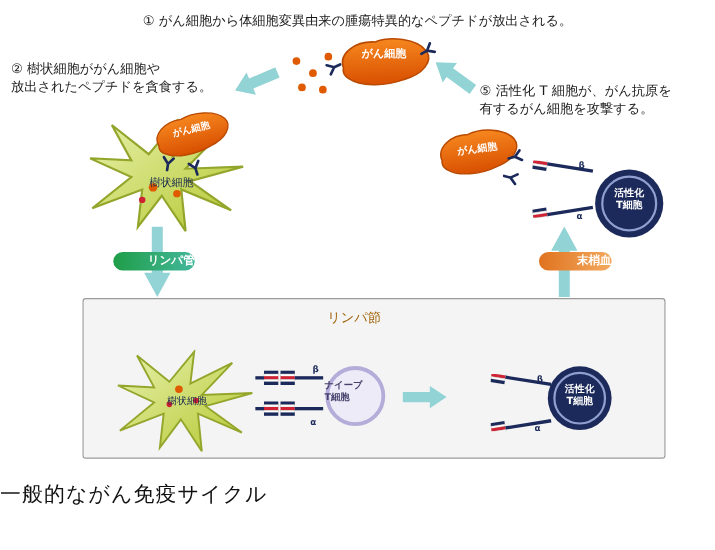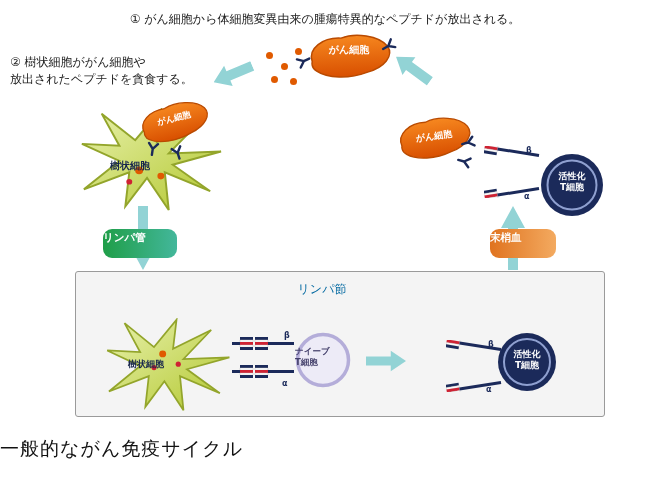--- a/index.html
+++ b/index.html
@@ -7,26 +7,26 @@
   body{width:650px;height:500px;overflow:hidden}
   .canvas{position:relative;width:650px;height:500px;background:#fff;
           font-family:"DejaVu Sans","Liberation Sans",sans-serif;color:#1c1c1c}
   .abs{position:absolute}
   .txt{position:absolute;font-size:12px;line-height:1.45;color:#1c1c1c;white-space:pre-line}
   .step1{left:0;right:0;top:11px;text-align:center}
   .step2{left:10px;top:54px}
   .step5{left:436px;top:74px}
   .step3{left:88px;top:280px}
   .step4{left:402px;top:280px}
-  .lymphnode{position:absolute;left:282px;top:281px;width:80px;text-align:center;font-size:12px;color:#0369a1}
+  .lymphnode{position:absolute;left:282px;top:281px;width:80px;text-align:center;font-size:12px;color:#a16207}
   .cell-label{position:absolute;text-align:center;font-weight:bold;color:#fff;white-space:pre-line;line-height:1.25}
-  .dc-label{position:absolute;text-align:left;font-weight:bold;color:#16254c}
+  .dc-label{position:absolute;text-align:right;font-weight:normal;color:#16254c}
   .naive-label{position:absolute;text-align:left;font-weight:600;color:#44406b;white-space:pre-line;line-height:1.3}
-  .bar{position:absolute;height:29px;border-radius:9px;color:#fff;font-size:10.5px;font-weight:bold;
-       text-align:left;line-height:17px}
+  .bar{position:absolute;height:17px;border-radius:9px;color:#fff;font-size:10.5px;font-weight:bold;
+       text-align:right;line-height:17px}
   .bar-lymph{left:103px;top:229px;width:74px;background:linear-gradient(90deg,var(--lymph-vessel-bar,#1f9e48),#43b79b)}
   .bar-blood{left:490px;top:229px;width:66px;background:linear-gradient(90deg,var(--peripheral-blood-bar,#e0731f),#f3aa60)}
   .box{position:absolute;left:75px;top:271px;width:530px;height:146px;background:var(--box-background,#f4f4f4);
        border:1px solid #9a9a9a;border-radius:3px}
   .pep{position:absolute;width:7px;height:7px;border-radius:50%;background:var(--cancer-cell,#e05a00)}
   .title{position:absolute;left:0;right:0;top:436px;font-size:19px;color:#111;letter-spacing:1px}
   .greek{position:absolute;font-size:8px;font-weight:bold;color:var(--activated-t-cell,#1b2a5a)}
   .s-navy{fill:var(--activated-t-cell,#1b2a5a)}
   .s-wht{fill:#fff;stroke:#bbb;stroke-width:0.4}
   .s-red{fill:#cf2233}
@@ -64,20 +64,22 @@
       </g>
       <path id="yShape" d="M0,8 L0,2 M0,2 L-4.5,-3.5 M0,2 L4.5,-3.5" stroke-linecap="round"></path>
       <polygon id="blockArrow" points="0,8 26,8 26,2 42,13 26,24 26,18 0,18"></polygon>
       <polygon id="downArrow" points="7,0 17,0 17,42 24,42 12,64 0,42 7,42"></polygon>
     </defs>
   </svg>
 
   <div class="txt step2">② 樹状細胞ががん細胞や
 放出されたペプチドを貪食する。</div>
   <div class="txt step1">① がん細胞から体細胞変異由来の腫瘍特異的なペプチドが放出される。</div>
+  <div class="txt step5">⑤ 活性化 T 細胞が、がん抗原を
+有するがん細胞を攻撃する。</div>
 
   <svg class="abs arrow" style="left:212px;top:61px;width:42px;height:26px;transform:rotate(157deg)" viewBox="0 0 42 26">
       <use href="#blockArrow"></use>
     </svg>
   <svg class="abs arrow" style="left:392px;top:56px;width:42px;height:26px;transform:rotate(-144deg)" viewBox="0 0 42 26">
       <use href="#blockArrow"></use>
     </svg>
 
   <div class="pep" style="left:266px;top:52px"></div>
   <div class="pep" style="left:281px;top:63px"></div>

